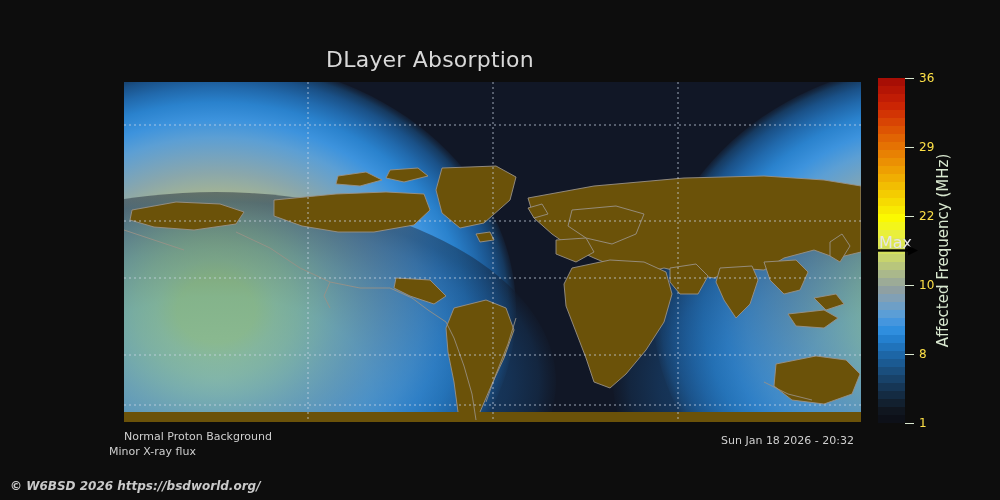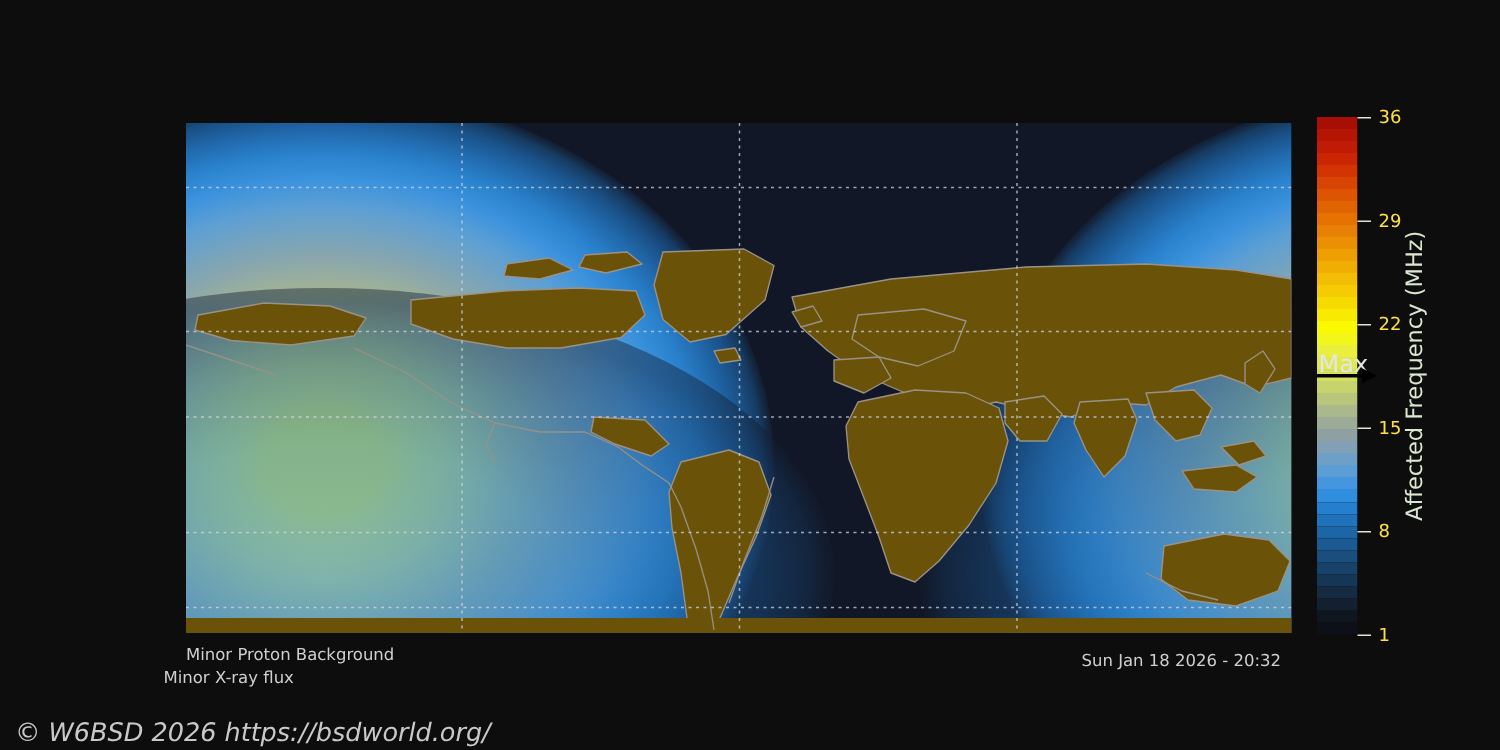--- a/index.html
+++ b/index.html
@@ -29,21 +29,21 @@
   
   .note{
     position:absolute;color:#cfcfcf;font-size:11px;white-space:nowrap;
   }
   .note-proton{left:124px;top:430px;}
   .note-xray{left:109px;top:445px;}
   .note-time{left:721px;top:434px;}
 
   .copyright{
     position:absolute;left:10px;top:479px;
-    font-size:17px;font-style:italic;color:#c9c9c9;white-space:nowrap;
+    font-size:12px;font-style:italic;color:#c9c9c9;white-space:nowrap;font-weight:bold;
   }
 
   
   .cbar{
     position:absolute;left:878px;top:78px;width:27px;height:345px;
     overflow:hidden;
   }
   .cbar-band{width:100%;}
   .cbar-axis{position:absolute;left:905px;top:78px;width:60px;height:345px;}
   .tick{position:absolute;left:0;width:9px;height:1px;background:#d9e8d0;}
@@ -63,20 +63,21 @@
   .max-lbl{
     position:absolute;left:1px;top:-1px;font-size:16px;color:#e6e6e6;
   }
   .max-arrow{position:absolute;left:0;top:11px;width:40px;height:11px;}
 </style>
 </head>
 <body>
 
 <div id="stage">
 
+  <div class="title">DLayer Absorption</div>
 
   <div class="map-wrap">
     <svg class="map-svg" viewBox="0 0 737 340" preserveAspectRatio="none">
       <defs>
 
         <radialGradient id="absorb" cx="0.5" cy="0.5" r="0.5">
           <stop offset="0.00" stop-color="#f2f03a"></stop>
           <stop offset="0.13" stop-color="#f2f03a"></stop>
           <stop offset="0.20" stop-color="#e5e95a"></stop>
           <stop offset="0.27" stop-color="#d8e068"></stop>
@@ -235,33 +236,33 @@
       <div class="cbar-band" style="background: rgb(13, 16, 24); height: 8.02326px;"></div>
     </div>
   <div class="cbar-axis">
       <div class="tick" style="top: 0px;"></div>
       <div class="tick-lbl" style="top: 0px;">36</div>
       <div class="tick" style="top: 69px;"></div>
       <div class="tick-lbl" style="top: 69px;">29</div>
       <div class="tick" style="top: 138px;"></div>
       <div class="tick-lbl" style="top: 138px;">22</div>
       <div class="tick" style="top: 207px;"></div>
-      <div class="tick-lbl" style="top: 207px;">15</div>
+      <div class="tick-lbl" style="top: 207px;">10</div>
       <div class="tick" style="top: 276px;"></div>
       <div class="tick-lbl" style="top: 276px;">8</div>
       <div class="tick" style="top: 345px;"></div>
       <div class="tick-lbl" style="top: 345px;">1</div>
     </div>
   <div class="max-marker" style="top: 233.571px;">
     <span class="max-lbl">Max</span>
     <svg class="max-arrow" viewBox="0 0 40 11">
       <line x1="0" y1="5.5" x2="30" y2="5.5" stroke="#000" stroke-width="2.4"></line>
       <polygon points="30,0.5 40,5.5 30,10.5" fill="#000"></polygon>
     </svg>
   </div>
   <div class="cbar-title">Affected Frequency (MHz)</div>
 
-  <div class="note note-proton">Minor Proton Background</div>
+  <div class="note note-proton">Normal Proton Background</div>
   <div class="note note-xray">Minor X-ray flux</div>
   <div class="note note-time">Sun Jan 18 2026 - 20:32</div>
 
   <div class="copyright">© W6BSD 2026 https://bsdworld.org/</div>
 </div>
 
 </body></html>

